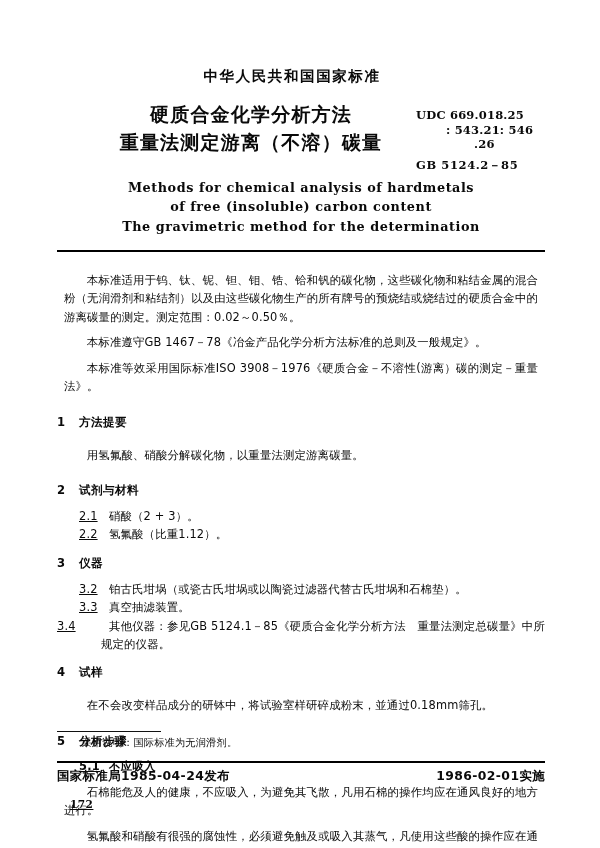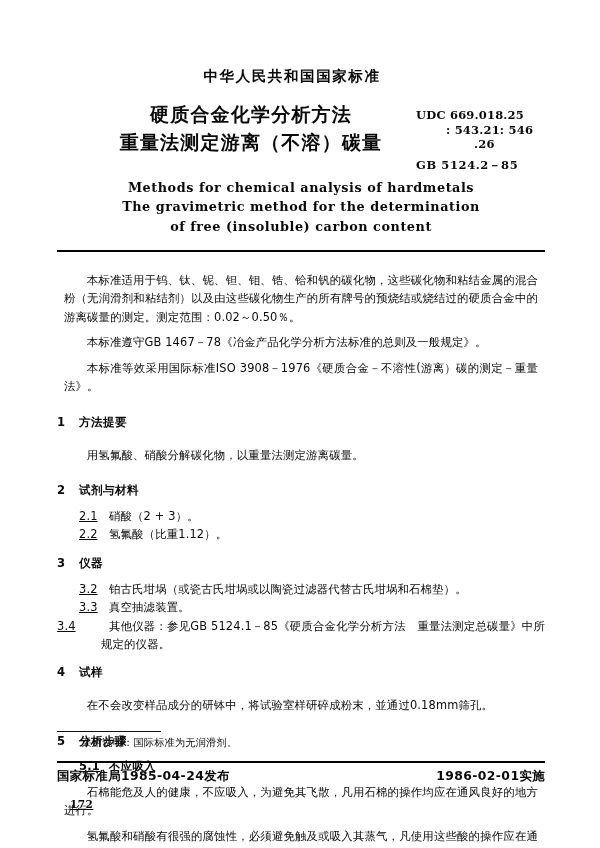--- a/index.html
+++ b/index.html
@@ -208,22 +208,22 @@
 
   <div class="udc">
     <div class="udc-r1 nowrap">UDC 669.018.25</div>
     <div class="udc-r2 nowrap">: 543.21: 546</div>
     <div class="udc-r3 nowrap">.26</div>
     <div class="udc-r4 nowrap">GB 5124.2－85</div>
   </div>
 
   <div class="en-title">
     <div>Methods for chemical analysis of hardmetals</div>
+    <div>of free (insoluble) carbon content</div>
     <div>The gravimetric method for the determination</div>
-    <div>of free (insoluble) carbon content</div>
   </div>
 
   <div class="rule-top"></div>
 
   <div class="body">
 
     <p class="para indent2">本标准适用于钨、钛、铌、钽、钼、锆、铪和钒的碳化物，这些碳化物和粘结金属的混合粉（无润滑剂和粘结剂）以及由这些碳化物生产的所有牌号的预烧结或烧结过的硬质合金中的游离碳量的测定。测定范围：0.02～0.50％。</p>
     <p class="para indent2">本标准遵守GB 1467－78《冶金产品化学分析方法标准的总则及一般规定》。</p>
     <p class="para indent2">本标准等效采用国际标准ISO 3908－1976《硬质合金－不溶性(游离）碳的测定－重量法》。</p>
 

